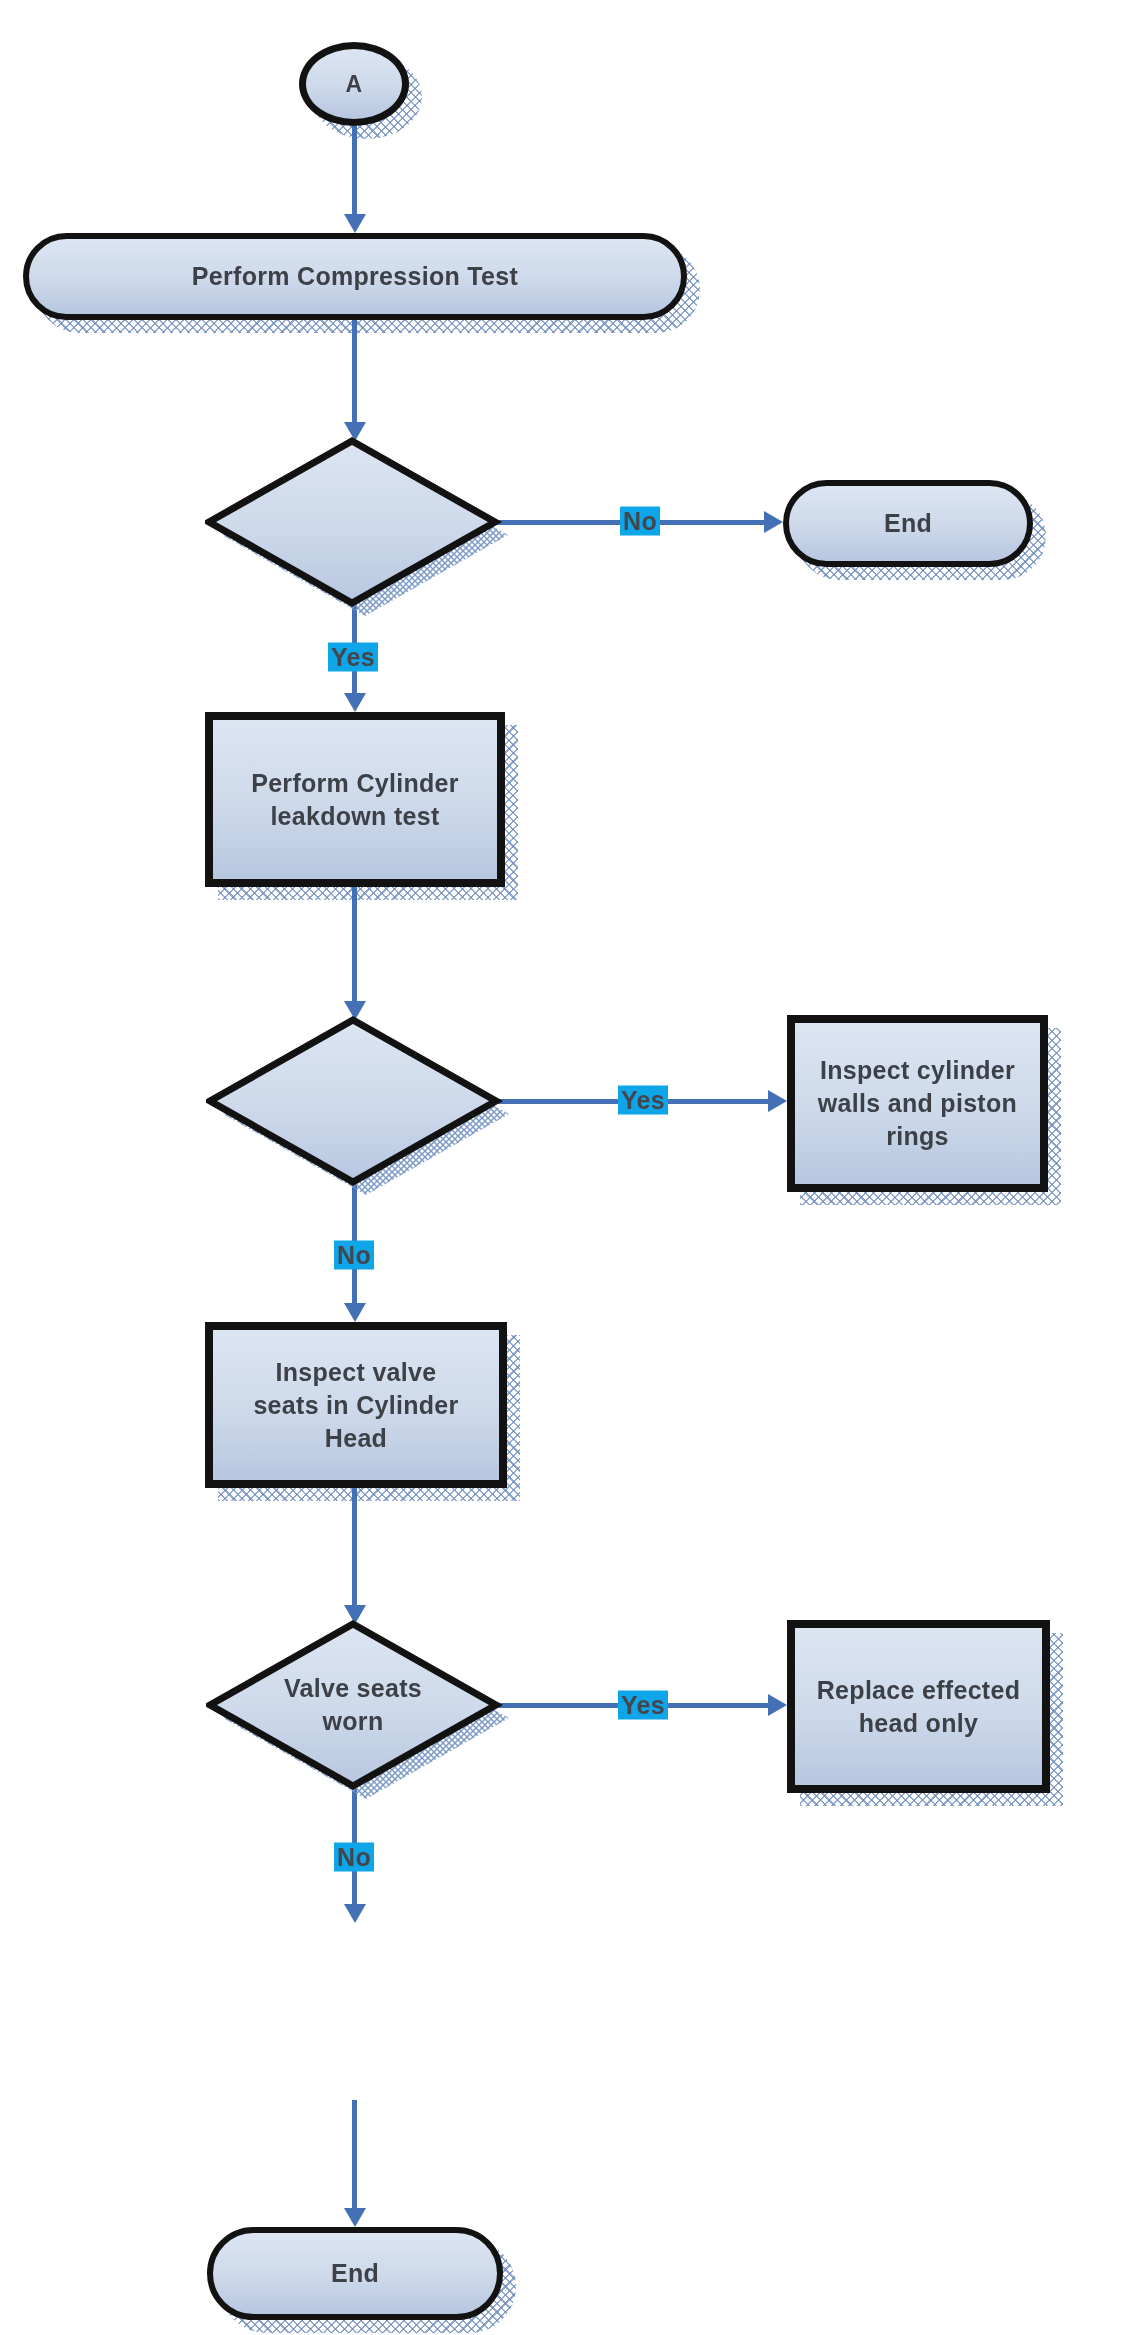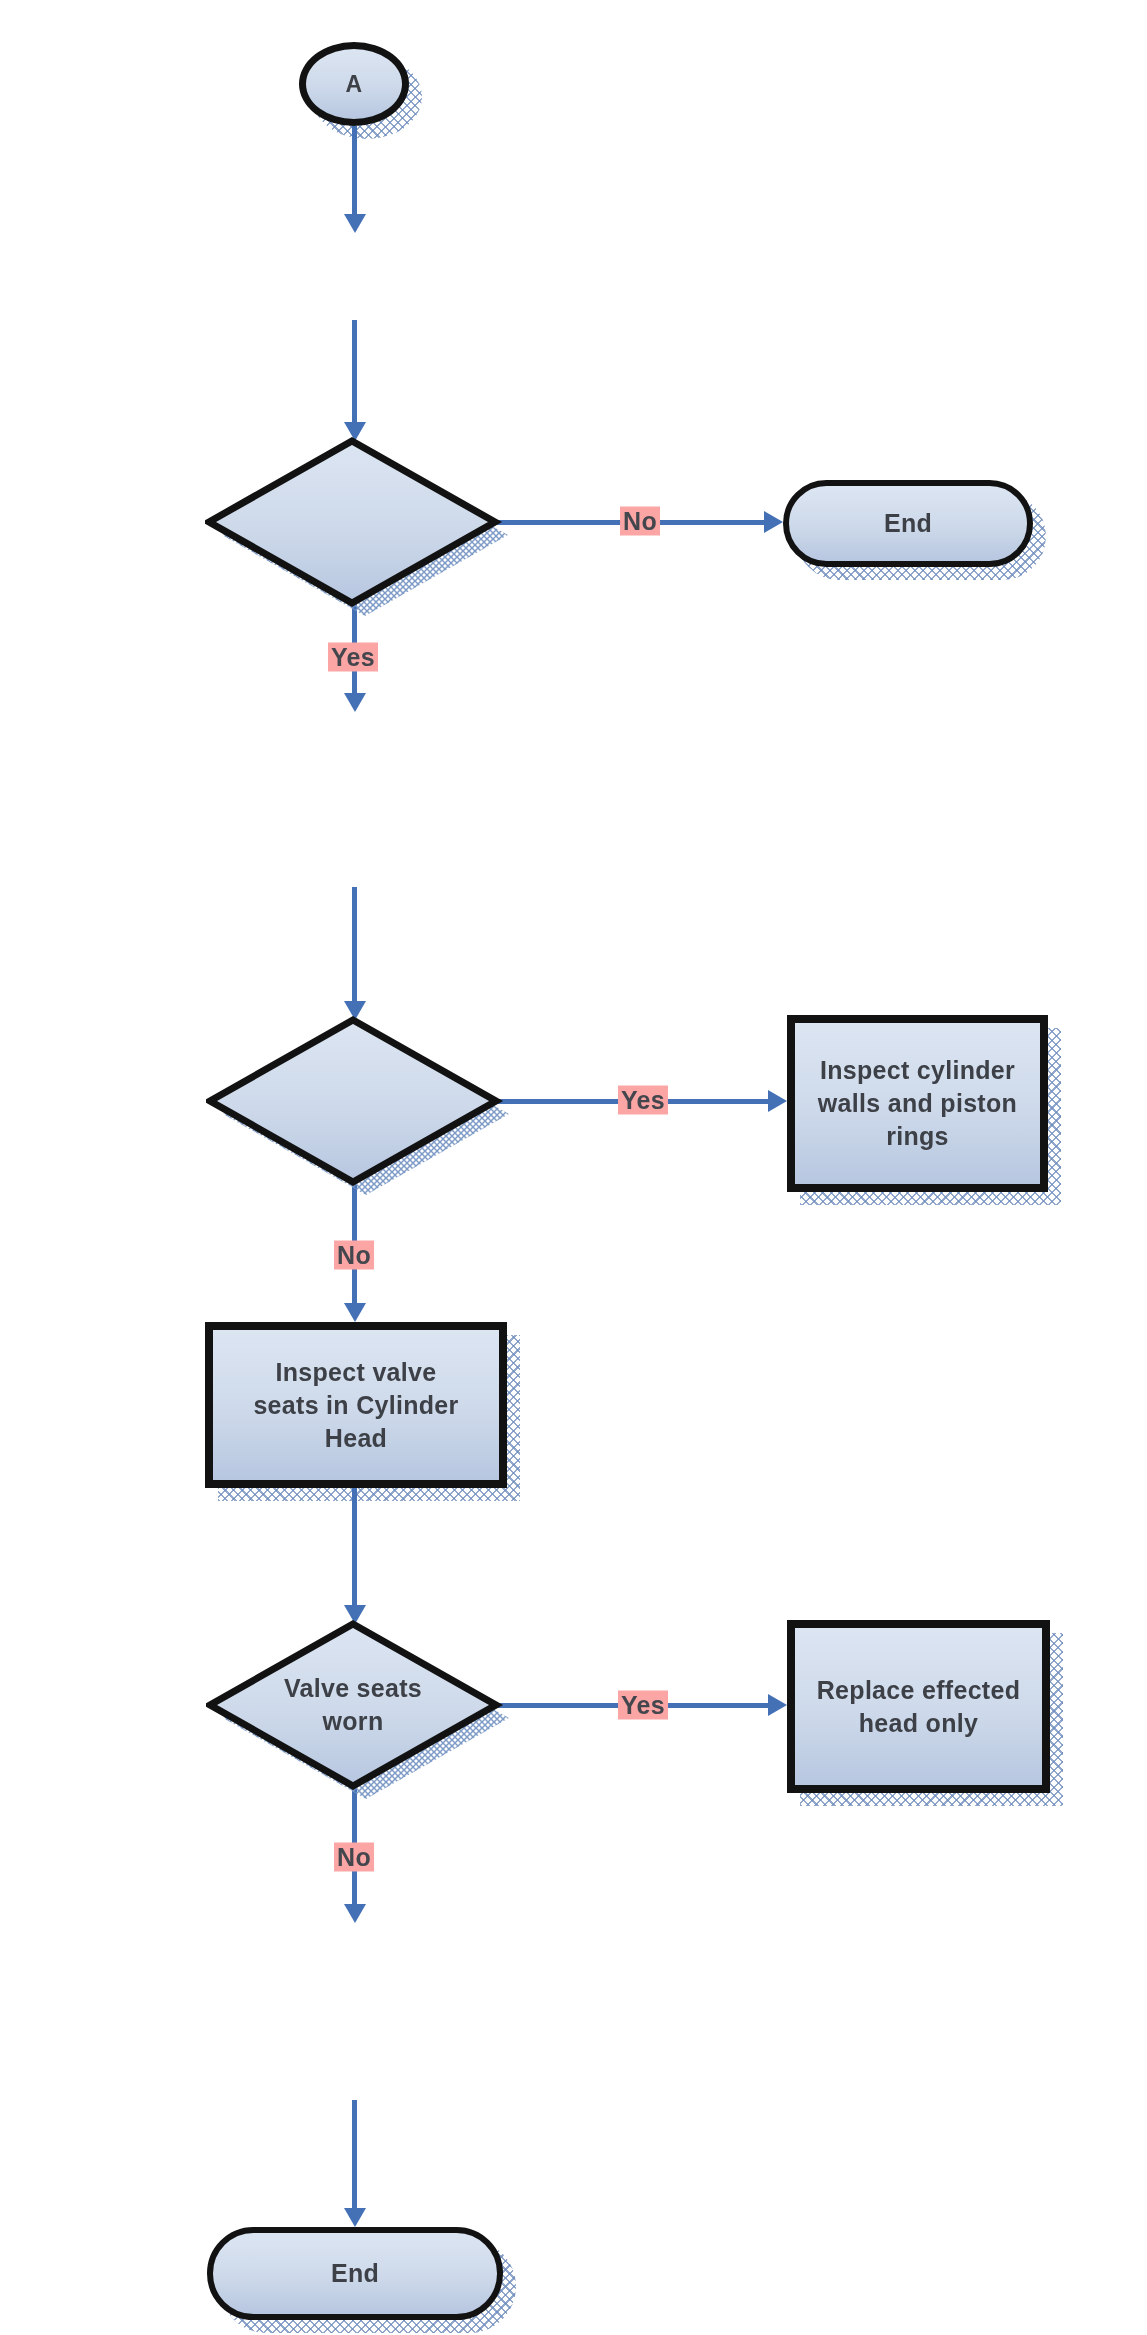--- a/index.html
+++ b/index.html
@@ -48,21 +48,21 @@
     border-left:11px solid transparent;border-right:11px solid transparent;
     border-top:19px solid var(--arrow);
   }
   .head-right{
     position:absolute;width:0;height:0;z-index:1;
     border-top:11px solid transparent;border-bottom:11px solid transparent;
     border-left:19px solid var(--arrow);
   }
   .edge-label{
     position:absolute;transform:translate(-50%,-50%);z-index:3;
-    font-weight:700;font-size:25px;color:#43474d;background:#fca5a5;padding:0 3px;
+    font-weight:700;font-size:25px;color:#43474d;background:#0ea5e9;padding:0 3px;
     letter-spacing:.3px;
   }
 </style>
 </head>
 <body>
 
 <div id="canvas">
 
   <svg width="0" height="0" style="position:absolute">
     <defs>
@@ -116,35 +116,48 @@
   <div class="vline" style="left:352px;top:2100px;height:109px"></div>
   <div class="head-down" style="left:344px;top:2208px"></div>
 
   <div class="node ellipse" style="left:299px;top:42px;width:110px;height:84px">
     <div class="shadow"></div>
     <div class="shape">
       <div class="node-label">A</div>
     </div>
   </div>
 
+  <div class="node stadium" style="left:23px;top:233px;width:664px;height:87px">
+    <div class="shadow"></div>
+    <div class="shape">
+      <div class="node-label">Perform Compression Test</div>
+    </div>
+  </div>
 
   <div class="node" style="left:205px;top:437px;width:310px;height:186px">
     <svg class="diamond-svg" width="310" height="186" viewBox="0 0 310 186">
       <polygon points="160,17 303,98 160,179 17,98" fill="url(#hatchPat)"></polygon>
       <polygon points="147,4 290,85 147,166 4,85" fill="url(#nodeGrad)" stroke="#121212" stroke-width="7"></polygon>
     </svg>
   </div>
 
   <div class="node stadium" style="left:783px;top:480px;width:250px;height:87px">
     <div class="shadow"></div>
     <div class="shape">
       <div class="node-label">End</div>
     </div>
   </div>
 
+  <div class="node rect" style="left:205px;top:712px;width:300px;height:175px">
+    <div class="shadow"></div>
+    <div class="shape">
+      <div class="node-label">Perform Cylinder
+leakdown test</div>
+    </div>
+  </div>
 
   <div class="node" style="left:206px;top:1016px;width:310px;height:186px">
     <svg class="diamond-svg" width="310" height="186" viewBox="0 0 310 186">
       <polygon points="160,17 303,98 160,179 17,98" fill="url(#hatchPat)"></polygon>
       <polygon points="147,4 290,85 147,166 4,85" fill="url(#nodeGrad)" stroke="#121212" stroke-width="7"></polygon>
     </svg>
   </div>
 
   <div class="node rect" style="left:205px;top:1322px;width:302px;height:166px">
     <div class="shadow"></div>

